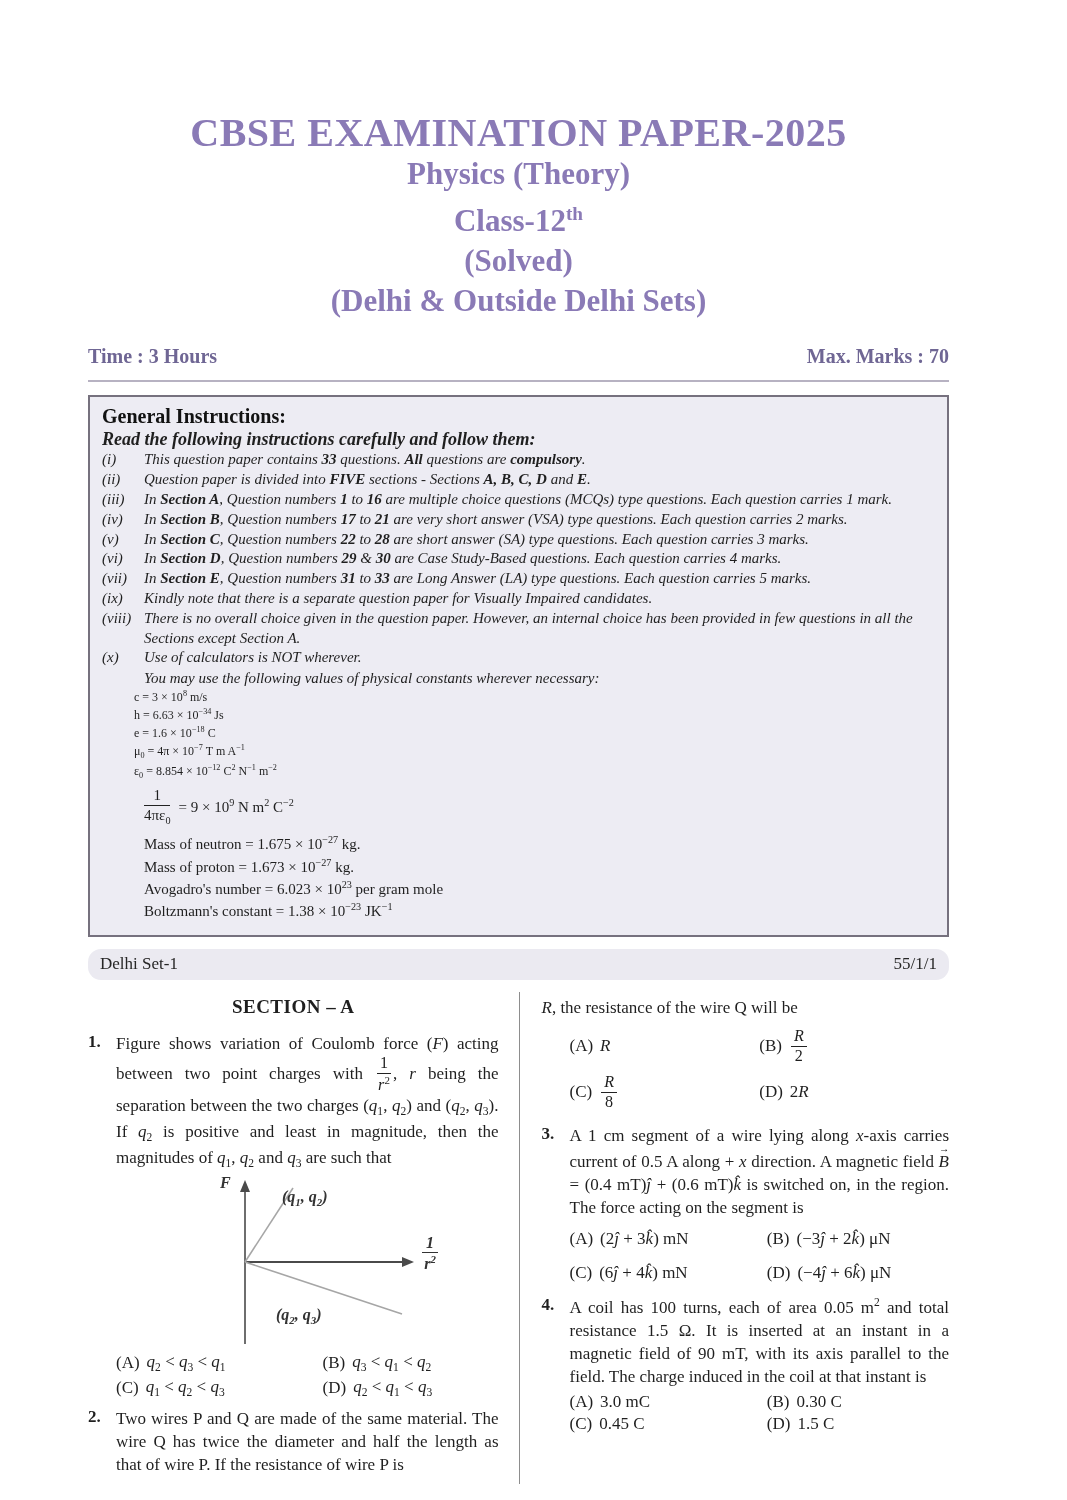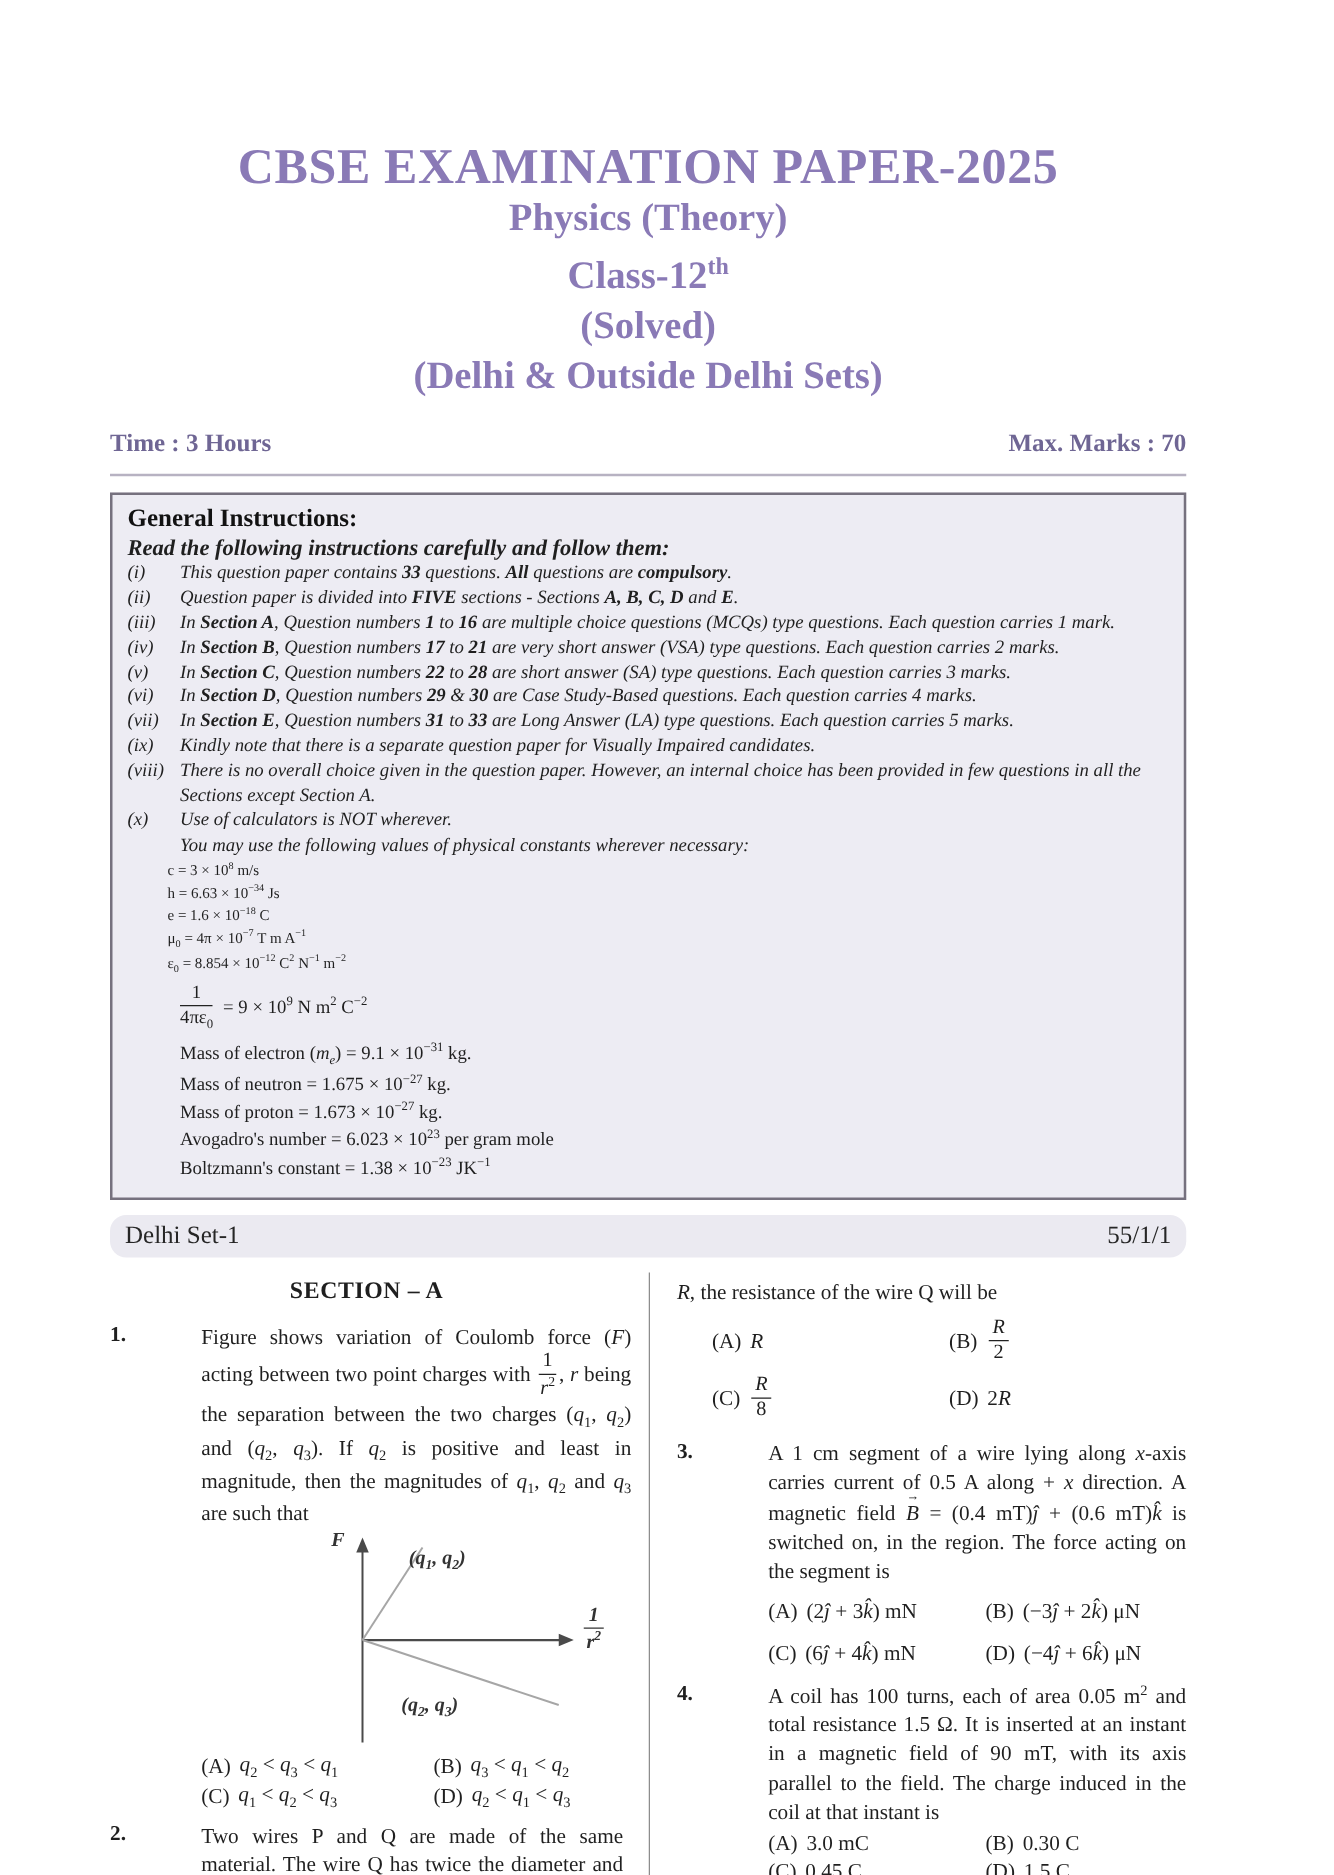--- a/index.html
+++ b/index.html
@@ -34,33 +34,33 @@
   .const-block { margin-left:32px; font-size:12px; line-height:1.42; }
   .bigfrac-row { display:flex; align-items:center; margin:5px 0 7px 42px; font-size:15px; }
   .bigfrac { display:inline-block; text-align:center; margin-right:8px; }
   .bf-n { display:block; border-bottom:1px solid #222; padding:0 8px 1px; }
   .bf-d { display:block; padding-top:1px; }
   .masses-block { margin-left:42px; font-size:15px; line-height:1.42; }
   sup,sub { font-size:0.68em; }
 
   
   .setbar { margin-top:12px; background:#ebeaf1; padding:5px 12px 6px;
-            display:flex; justify-content:space-between; font-size:20px; color:#262626;border-radius:13px; }
+            display:flex; justify-content:space-between; font-size:17px; color:#262626;border-radius:13px; }
 
   
   .columns { display:flex; margin-top:12px; min-height:450px; }
   .col { width:50%; font-size:17px; }
   .col-left  { padding-right:20px; }
   .col-right { padding-left:22px; border-left:1.5px solid #8d8d8d; }
 
   .section-head { text-align:center; font-weight:bold; font-size:19px;
                   letter-spacing:0.5px; margin:4px 0 14px; }
   .question { display:flex; margin-bottom:8px; }
   .qnum { font-weight:bold; width:28px; flex:none; }
-  .qbody { flex:1;margin-left:45px; }
+  .qbody { flex:1; }
   .qtext { text-align:justify; line-height:1.36; }
   .qcont { text-align:justify; line-height:1.36; margin-top:4px; }
 
   .ifrac { display:inline-block; vertical-align:middle; text-align:center;
            line-height:1.05; font-size:0.95em; margin:0 2px; }
   .ifrac .fn { display:block; border-bottom:1px solid #222; padding:0 3px 1px; }
   .ifrac .fd { display:block; padding-top:1px; }
 
   .vec { font-style:italic; position:relative; display:inline-block; margin-top:2px; }
   .vec::before { content:'\2192'; position:absolute; top:-0.78em; left:0.05em;
@@ -162,21 +162,20 @@
 
       <div class="bigfrac-row">
         <span class="bigfrac">
           <span class="bf-n">1</span>
           <span class="bf-d">4πε<sub>0</sub></span>
         </span>
         <span>= 9 × 10<sup>9</sup> N m<sup>2</sup> C<sup>−2</sup></span>
       </div>
 
       <div class="masses-block">
-        <div>Mass of electron (<i>m<sub>e</sub></i>) = 9.1 × 10<sup>−31</sup> kg.</div>
         <div>Mass of neutron = 1.675 × 10<sup>−27</sup> kg.</div>
         <div>Mass of proton = 1.673 × 10<sup>−27</sup> kg.</div>
         <div>Avogadro's number = 6.023 × 10<sup>23</sup> per gram mole</div>
         <div>Boltzmann's constant = 1.38 × 10<sup>−23</sup> JK<sup>−1</sup></div>
       </div>
     </section>
 
     <div class="setbar">
       <span>Delhi Set-1</span>
       <span>55/1/1</span>

